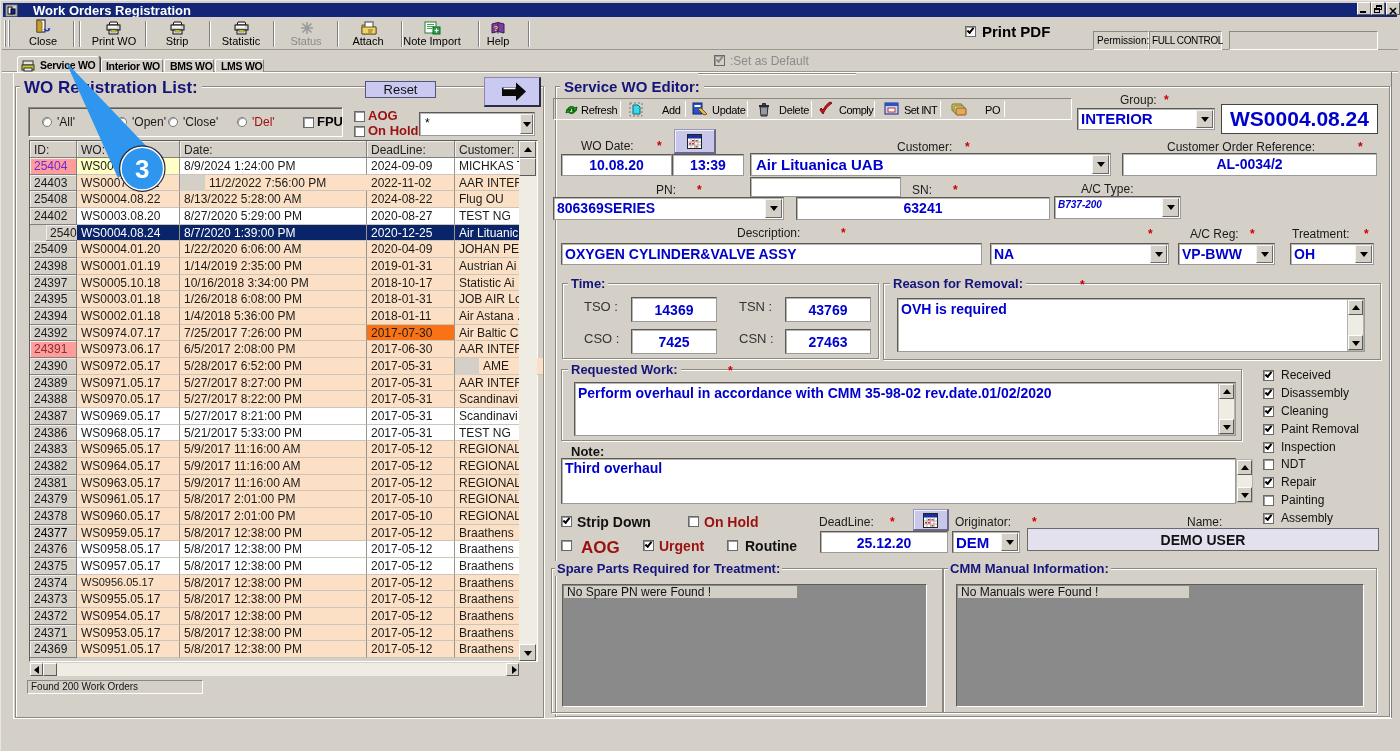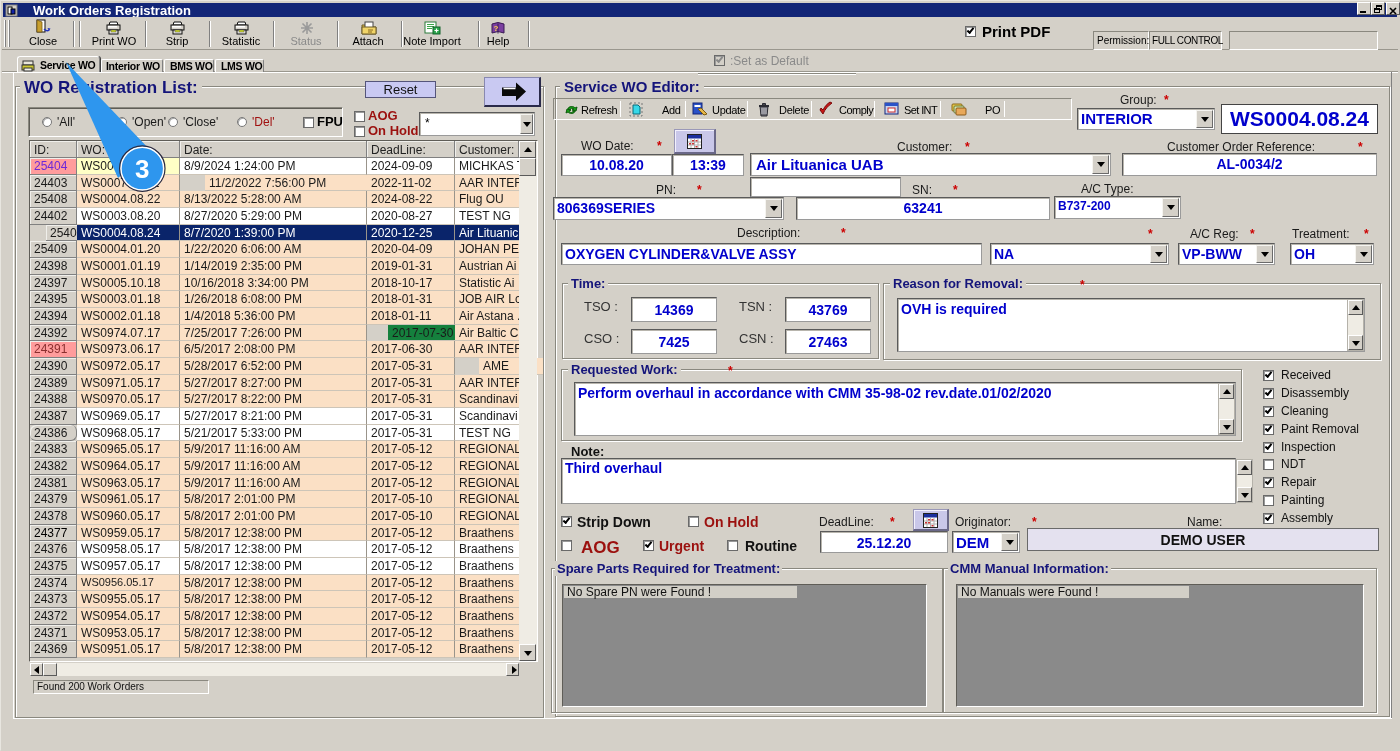--- a/index.html
+++ b/index.html
@@ -230,21 +230,21 @@
 <div class="abs" style="left:367px;top:291px;width:88px;height:17px;background:#fbe0c5;border-right:1px solid #99948b;border-bottom:1px solid #cdc5b8;font-size:12px;color:#1a1a1a;padding:1px 0 0 4px;">2018-01-31</div>
 <div class="abs" style="left:455px;top:291px;width:64px;height:17px;background:#fbe0c5;border-bottom:1px solid #cdc5b8;font-size:12px;color:#1a1a1a;padding:1px 0 0 4px;white-space:nowrap;overflow:hidden;">JOB AIR Lc</div>
 <div class="abs" style="left:30px;top:308px;width:47px;height:17px;background:#d4d0c8;border-right:1px solid #808080;border-bottom:1px solid #808080;box-shadow:inset 1px 1px 0 #f0efeb;font-size:12px;color:#1a1a1a;padding:1px 0 0 4px;">24394</div>
 <div class="abs" style="left:77px;top:308px;width:103px;height:17px;background:#fbe0c5;border-right:1px solid #99948b;border-bottom:1px solid #cdc5b8;font-size:12px;color:#1a1a1a;padding:1px 0 0 4px;white-space:nowrap;overflow:hidden;">WS0002.01.18</div>
 <div class="abs" style="left:180px;top:308px;width:187px;height:17px;background:#fbe0c5;border-right:1px solid #99948b;border-bottom:1px solid #cdc5b8;font-size:12px;color:#1a1a1a;padding:1px 0 0 4px;white-space:nowrap;">1/4/2018 5:36:00 PM</div>
 <div class="abs" style="left:367px;top:308px;width:88px;height:17px;background:#fbe0c5;border-right:1px solid #99948b;border-bottom:1px solid #cdc5b8;font-size:12px;color:#1a1a1a;padding:1px 0 0 4px;">2018-01-11</div>
 <div class="abs" style="left:455px;top:308px;width:64px;height:17px;background:#fbe0c5;border-bottom:1px solid #cdc5b8;font-size:12px;color:#1a1a1a;padding:1px 0 0 4px;white-space:nowrap;overflow:hidden;">Air Astana .</div>
 <div class="abs" style="left:30px;top:325px;width:47px;height:16px;background:#d4d0c8;border-right:1px solid #808080;border-bottom:1px solid #808080;box-shadow:inset 1px 1px 0 #f0efeb;font-size:12px;color:#1a1a1a;padding:1px 0 0 4px;">24392</div>
 <div class="abs" style="left:77px;top:325px;width:103px;height:16px;background:#fbe0c5;border-right:1px solid #99948b;border-bottom:1px solid #cdc5b8;font-size:12px;color:#1a1a1a;padding:1px 0 0 4px;white-space:nowrap;overflow:hidden;">WS0974.07.17</div>
 <div class="abs" style="left:180px;top:325px;width:187px;height:16px;background:#fbe0c5;border-right:1px solid #99948b;border-bottom:1px solid #cdc5b8;font-size:12px;color:#1a1a1a;padding:1px 0 0 4px;white-space:nowrap;">7/25/2017 7:26:00 PM</div>
-<div class="abs" style="left:388px;top:325px;width:88px;height:16px;background:#15803d;border-right:1px solid #99948b;border-bottom:1px solid #cdc5b8;font-size:12px;color:#1a1a1a;padding:1px 0 0 4px;">2017-07-30</div>
+<div class="abs" style="left:367px;top:325px;width:88px;height:16px;background:#f97316;border-right:1px solid #99948b;border-bottom:1px solid #cdc5b8;font-size:12px;color:#1a1a1a;padding:1px 0 0 4px;">2017-07-30</div>
 <div class="abs" style="left:455px;top:325px;width:64px;height:16px;background:#fbe0c5;border-bottom:1px solid #cdc5b8;font-size:12px;color:#1a1a1a;padding:1px 0 0 4px;white-space:nowrap;overflow:hidden;">Air Baltic C</div>
 <div class="abs" style="left:30px;top:341px;width:47px;height:17px;background:#ff9c9c;border-right:1px solid #808080;border-bottom:1px solid #808080;box-shadow:inset 1px 1px 0 #f0efeb;font-size:12px;color:#8b2f2f;padding:1px 0 0 4px;">24391</div>
 <div class="abs" style="left:77px;top:341px;width:103px;height:17px;background:#fbe0c5;border-right:1px solid #99948b;border-bottom:1px solid #cdc5b8;font-size:12px;color:#1a1a1a;padding:1px 0 0 4px;white-space:nowrap;overflow:hidden;">WS0973.06.17</div>
 <div class="abs" style="left:180px;top:341px;width:187px;height:17px;background:#fbe0c5;border-right:1px solid #99948b;border-bottom:1px solid #cdc5b8;font-size:12px;color:#1a1a1a;padding:1px 0 0 4px;white-space:nowrap;">6/5/2017 2:08:00 PM</div>
 <div class="abs" style="left:367px;top:341px;width:88px;height:17px;background:#fbe0c5;border-right:1px solid #99948b;border-bottom:1px solid #cdc5b8;font-size:12px;color:#1a1a1a;padding:1px 0 0 4px;">2017-06-30</div>
 <div class="abs" style="left:455px;top:341px;width:64px;height:17px;background:#fbe0c5;border-bottom:1px solid #cdc5b8;font-size:12px;color:#1a1a1a;padding:1px 0 0 4px;white-space:nowrap;overflow:hidden;">AAR INTER</div>
 <div class="abs" style="left:30px;top:358px;width:47px;height:17px;background:#d4d0c8;border-right:1px solid #808080;border-bottom:1px solid #808080;box-shadow:inset 1px 1px 0 #f0efeb;font-size:12px;color:#1a1a1a;padding:1px 0 0 4px;">24390</div>
 <div class="abs" style="left:77px;top:358px;width:103px;height:17px;background:#fbe0c5;border-right:1px solid #99948b;border-bottom:1px solid #cdc5b8;font-size:12px;color:#1a1a1a;padding:1px 0 0 4px;white-space:nowrap;overflow:hidden;">WS0972.05.17</div>
 <div class="abs" style="left:180px;top:358px;width:187px;height:17px;background:#fbe0c5;border-right:1px solid #99948b;border-bottom:1px solid #cdc5b8;font-size:12px;color:#1a1a1a;padding:1px 0 0 4px;white-space:nowrap;">5/28/2017 6:52:00 PM</div>
 <div class="abs" style="left:367px;top:358px;width:88px;height:17px;background:#fbe0c5;border-right:1px solid #99948b;border-bottom:1px solid #cdc5b8;font-size:12px;color:#1a1a1a;padding:1px 0 0 4px;">2017-05-31</div>
@@ -257,21 +257,21 @@
 <div class="abs" style="left:30px;top:391px;width:47px;height:17px;background:#d4d0c8;border-right:1px solid #808080;border-bottom:1px solid #808080;box-shadow:inset 1px 1px 0 #f0efeb;font-size:12px;color:#1a1a1a;padding:1px 0 0 4px;">24388</div>
 <div class="abs" style="left:77px;top:391px;width:103px;height:17px;background:#fbe0c5;border-right:1px solid #99948b;border-bottom:1px solid #cdc5b8;font-size:12px;color:#1a1a1a;padding:1px 0 0 4px;white-space:nowrap;overflow:hidden;">WS0970.05.17</div>
 <div class="abs" style="left:180px;top:391px;width:187px;height:17px;background:#fbe0c5;border-right:1px solid #99948b;border-bottom:1px solid #cdc5b8;font-size:12px;color:#1a1a1a;padding:1px 0 0 4px;white-space:nowrap;">5/27/2017 8:22:00 PM</div>
 <div class="abs" style="left:367px;top:391px;width:88px;height:17px;background:#fbe0c5;border-right:1px solid #99948b;border-bottom:1px solid #cdc5b8;font-size:12px;color:#1a1a1a;padding:1px 0 0 4px;">2017-05-31</div>
 <div class="abs" style="left:455px;top:391px;width:64px;height:17px;background:#fbe0c5;border-bottom:1px solid #cdc5b8;font-size:12px;color:#1a1a1a;padding:1px 0 0 4px;white-space:nowrap;overflow:hidden;">Scandinavi</div>
 <div class="abs" style="left:30px;top:408px;width:47px;height:17px;background:#d4d0c8;border-right:1px solid #808080;border-bottom:1px solid #808080;box-shadow:inset 1px 1px 0 #f0efeb;font-size:12px;color:#1a1a1a;padding:1px 0 0 4px;">24387</div>
 <div class="abs" style="left:77px;top:408px;width:103px;height:17px;background:#ffffff;border-right:1px solid #99948b;border-bottom:1px solid #cdc5b8;font-size:12px;color:#1a1a1a;padding:1px 0 0 4px;white-space:nowrap;overflow:hidden;">WS0969.05.17</div>
 <div class="abs" style="left:180px;top:408px;width:187px;height:17px;background:#ffffff;border-right:1px solid #99948b;border-bottom:1px solid #cdc5b8;font-size:12px;color:#1a1a1a;padding:1px 0 0 4px;white-space:nowrap;">5/27/2017 8:21:00 PM</div>
 <div class="abs" style="left:367px;top:408px;width:88px;height:17px;background:#ffffff;border-right:1px solid #99948b;border-bottom:1px solid #cdc5b8;font-size:12px;color:#1a1a1a;padding:1px 0 0 4px;">2017-05-31</div>
 <div class="abs" style="left:455px;top:408px;width:64px;height:17px;background:#ffffff;border-bottom:1px solid #cdc5b8;font-size:12px;color:#1a1a1a;padding:1px 0 0 4px;white-space:nowrap;overflow:hidden;">Scandinavi</div>
-<div class="abs" style="left:30px;top:425px;width:47px;height:16px;background:#d4d0c8;border-right:1px solid #808080;border-bottom:1px solid #808080;box-shadow:inset 1px 1px 0 #f0efeb;font-size:12px;color:#1a1a1a;padding:1px 0 0 4px;border-radius:6px;">24386</div>
+<div class="abs" style="left:30px;top:425px;width:47px;height:16px;background:#d4d0c8;border-right:1px solid #808080;border-bottom:1px solid #808080;box-shadow:inset 1px 1px 0 #f0efeb;font-size:12px;color:#1a1a1a;padding:1px 0 0 4px;">24386</div>
 <div class="abs" style="left:77px;top:425px;width:103px;height:16px;background:#ffffff;border-right:1px solid #99948b;border-bottom:1px solid #cdc5b8;font-size:12px;color:#1a1a1a;padding:1px 0 0 4px;white-space:nowrap;overflow:hidden;">WS0968.05.17</div>
 <div class="abs" style="left:180px;top:425px;width:187px;height:16px;background:#ffffff;border-right:1px solid #99948b;border-bottom:1px solid #cdc5b8;font-size:12px;color:#1a1a1a;padding:1px 0 0 4px;white-space:nowrap;">5/21/2017 5:33:00 PM</div>
 <div class="abs" style="left:367px;top:425px;width:88px;height:16px;background:#ffffff;border-right:1px solid #99948b;border-bottom:1px solid #cdc5b8;font-size:12px;color:#1a1a1a;padding:1px 0 0 4px;">2017-05-31</div>
 <div class="abs" style="left:455px;top:425px;width:64px;height:16px;background:#ffffff;border-bottom:1px solid #cdc5b8;font-size:12px;color:#1a1a1a;padding:1px 0 0 4px;white-space:nowrap;overflow:hidden;">TEST NG</div>
 <div class="abs" style="left:30px;top:441px;width:47px;height:17px;background:#d4d0c8;border-right:1px solid #808080;border-bottom:1px solid #808080;box-shadow:inset 1px 1px 0 #f0efeb;font-size:12px;color:#1a1a1a;padding:1px 0 0 4px;">24383</div>
 <div class="abs" style="left:77px;top:441px;width:103px;height:17px;background:#fbe0c5;border-right:1px solid #99948b;border-bottom:1px solid #cdc5b8;font-size:12px;color:#1a1a1a;padding:1px 0 0 4px;white-space:nowrap;overflow:hidden;">WS0965.05.17</div>
 <div class="abs" style="left:180px;top:441px;width:187px;height:17px;background:#fbe0c5;border-right:1px solid #99948b;border-bottom:1px solid #cdc5b8;font-size:12px;color:#1a1a1a;padding:1px 0 0 4px;white-space:nowrap;">5/9/2017 11:16:00 AM</div>
 <div class="abs" style="left:367px;top:441px;width:88px;height:17px;background:#fbe0c5;border-right:1px solid #99948b;border-bottom:1px solid #cdc5b8;font-size:12px;color:#1a1a1a;padding:1px 0 0 4px;">2017-05-12</div>
 <div class="abs" style="left:455px;top:441px;width:64px;height:17px;background:#fbe0c5;border-bottom:1px solid #cdc5b8;font-size:12px;color:#1a1a1a;padding:1px 0 0 4px;white-space:nowrap;overflow:hidden;">REGIONAL</div>
 <div class="abs" style="left:30px;top:458px;width:47px;height:17px;background:#d4d0c8;border-right:1px solid #808080;border-bottom:1px solid #808080;box-shadow:inset 1px 1px 0 #f0efeb;font-size:12px;color:#1a1a1a;padding:1px 0 0 4px;">24382</div>
@@ -345,21 +345,21 @@
 </div>
 <div id="leftbottom">
 <div class="abs" style="left:30px;top:663px;width:489px;height:13px;background:#efece4;"></div>
 <div class="abs raised" style="left:30px;top:663px;width:13px;height:13px;">
       <div style="width:0;height:0;border-top:4px solid transparent;border-bottom:4px solid transparent;border-right:5px solid #000;margin:2px 0 0 3px;"></div>
     </div>
 <div class="abs raised" style="left:43px;top:663px;width:14px;height:13px;"></div>
 <div class="abs raised" style="left:506px;top:663px;width:13px;height:13px;">
       <div style="width:0;height:0;border-top:4px solid transparent;border-bottom:4px solid transparent;border-left:5px solid #000;margin:2px 0 0 5px;"></div>
     </div>
-<div class="abs" style="left:33px;top:680px;width:176px;height:14px;background:#d4d0c8;border:1px solid #8a887f;border-bottom-color:#fff;border-right-color:#fff;font-size:10px;line-height:12px;padding-left:3px;color:#111;">Found 200 Work Orders</div>
+<div class="abs" style="left:27px;top:680px;width:176px;height:14px;background:#d4d0c8;border:1px solid #8a887f;border-bottom-color:#fff;border-right-color:#fff;font-size:10px;line-height:12px;padding-left:3px;color:#111;">Found 200 Work Orders</div>
 </div>
 
 <div class="abs groupbox" style="left:555px;top:86px;width:835px;height:631px;"></div>
 <div class="abs navtitle" style="left:560px;top:78px;background:#d4d0c8;padding:0 4px;font-size:15px;">Service WO Editor:</div>
 <div id="editortoolbar">
 <div class="abs" style="left:553px;top:98px;width:519px;height:22px;border:1px solid #8a887f;border-bottom-color:#fff;border-right-color:#fff;"></div>
 <div class="abs" style="left:556px;top:101px;width:1px;height:16px;background:#9a978e;border-right:1px solid #fff;"></div>
 <svg class="abs" style="left:565px;top:103px;" width="13" height="13">
       <path d="M3 6 C3 3 9 3 10 5 l2-1 -1 4 -4-1 2-1 C8 5 5 5 5 7 z" fill="#18a018" stroke="#0a5a0a"></path>
       <path d="M10 8 C10 11 4 11 3 9 l-2 1 1-4 4 1 -2 1 C5 10 8 10 8 8 z" fill="#18a018" stroke="#0a5a0a"></path>
@@ -455,21 +455,21 @@
     <div class="abs" style="left:953px;top:183px;color:#c00;font-size:12px;font-weight:bold;">*</div>
 <div class="abs lab" style="left:1081px;top:182px;">A/C Type:</div>
 <div class="abs field" style="left:553px;top:197px;width:231px;height:23px;"></div>
     <div class="abs bluetext" style="left:557px;top:200px;font-size:14px;white-space:nowrap;">806369SERIES</div>
     <div class="abs combobtn" style="left:765px;top:199px;width:17px;height:19px;">
       <div class="tri"></div>
     </div>
 <div class="abs field" style="left:796px;top:197px;width:254px;height:23px;"></div>
     <div class="abs bluetext" style="left:800px;top:200px;width:246px;font-size:14px;text-align:center;white-space:nowrap;">63241</div>
 <div class="abs field" style="left:1054px;top:196px;width:127px;height:23px;"></div>
-    <div class="abs bluetext" style="left:1058px;top:199px;font-size:12px;white-space:nowrap;">B737-200</div>
+    <div class="abs bluetext" style="left:1058px;top:199px;font-size:10px;white-space:nowrap;font-style:italic;">B737-200</div>
     <div class="abs combobtn" style="left:1162px;top:198px;width:17px;height:19px;">
       <div class="tri"></div>
     </div>
 <div class="abs lab" style="left:737px;top:226px;">Description:</div>
     <div class="abs" style="left:841px;top:226px;color:#c00;font-size:12px;font-weight:bold;">*</div>
 <div class="abs lab" style="left:1036px;top:243px;">Contract Type:</div>
     <div class="abs" style="left:1148px;top:227px;color:#c00;font-size:12px;font-weight:bold;">*</div>
 <div class="abs lab" style="left:1190px;top:227px;">A/C Reg:</div>
     <div class="abs" style="left:1250px;top:227px;color:#c00;font-size:12px;font-weight:bold;">*</div>
 <div class="abs lab" style="left:1292px;top:227px;">Treatment:</div>

